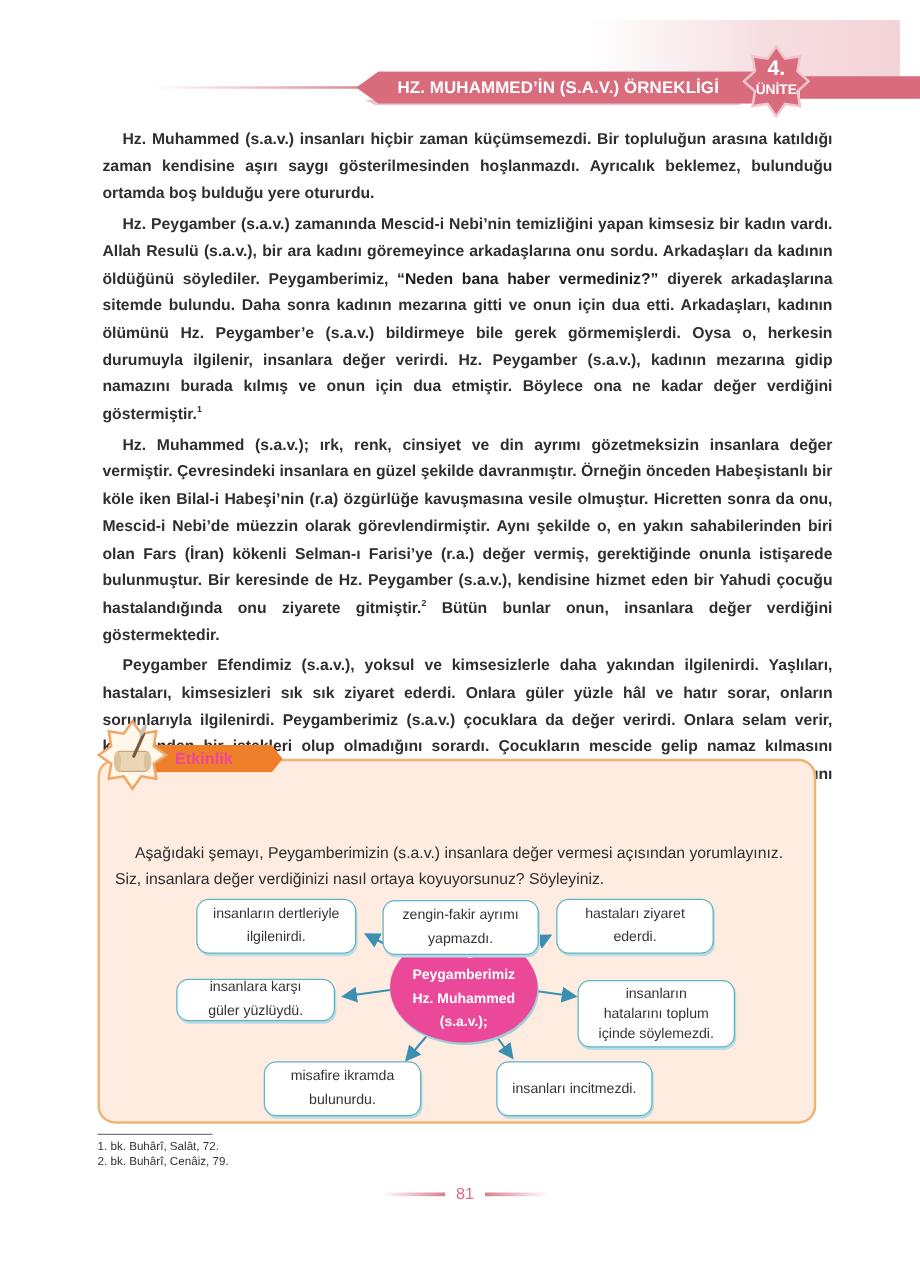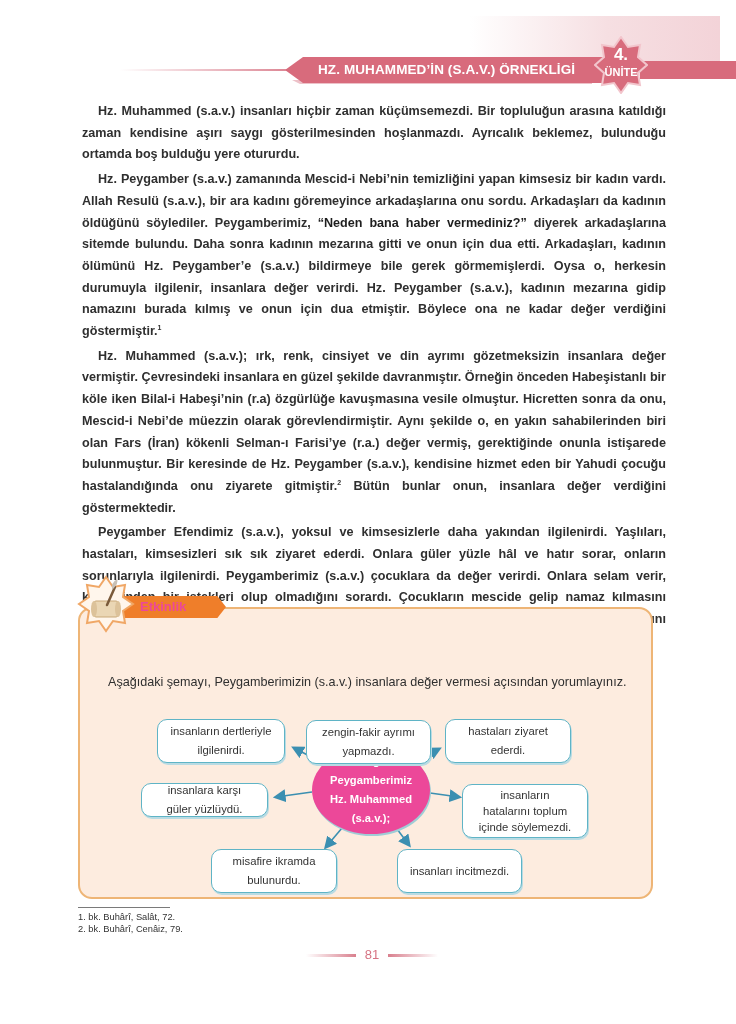--- a/index.html
+++ b/index.html
@@ -126,20 +126,21 @@
     <polygon points="29,2 36,12 48,10 46,22 56,29 46,36 48,48 36,46 29,56 22,46 10,48 12,36 2,29 12,22 10,10 22,12" fill="#fff6ec" stroke="#f0a766" stroke-width="2"></polygon>
     <rect x="17" y="26" width="24" height="16" rx="2" fill="#ead6b4" stroke="#c9a878" stroke-width="1"></rect>
     <ellipse cx="17" cy="34" rx="3" ry="8" fill="#dcc29a"></ellipse>
     <ellipse cx="41" cy="34" rx="3" ry="8" fill="#dcc29a"></ellipse>
     <line x1="30" y1="30" x2="38" y2="12" stroke="#7a5a3a" stroke-width="2.5" stroke-linecap="round"></line>
     <path d="M36,14 Q42,8 40,4 Q34,8 35,14 Z" fill="#c9c0b5"></path>
   </svg>
 </div>
 <div class="act-text">
   <p class="l1">Aşağıdaki şemayı, Peygamberimizin (s.a.v.) insanlara değer vermesi açısından yorumlayınız.</p>
+  <p>Siz, insanlara değer verdiğinizi nasıl ortaya koyuyorsunuz? Söyleyiniz.</p>
 </div>
 
 <svg class="diagram" width="736" height="1024">
   <defs>
     <marker id="ah" markerWidth="8" markerHeight="8" refX="6" refY="4" orient="auto">
       <path d="M0,0 L8,4 L0,8 Z" fill="#3b8fb1"></path>
     </marker>
   </defs>
   <g stroke="#3b8fb1" stroke-width="1.6" fill="none" marker-end="url(#ah)">
     <line x1="371" y1="746" x2="371" y2="725"></line>

